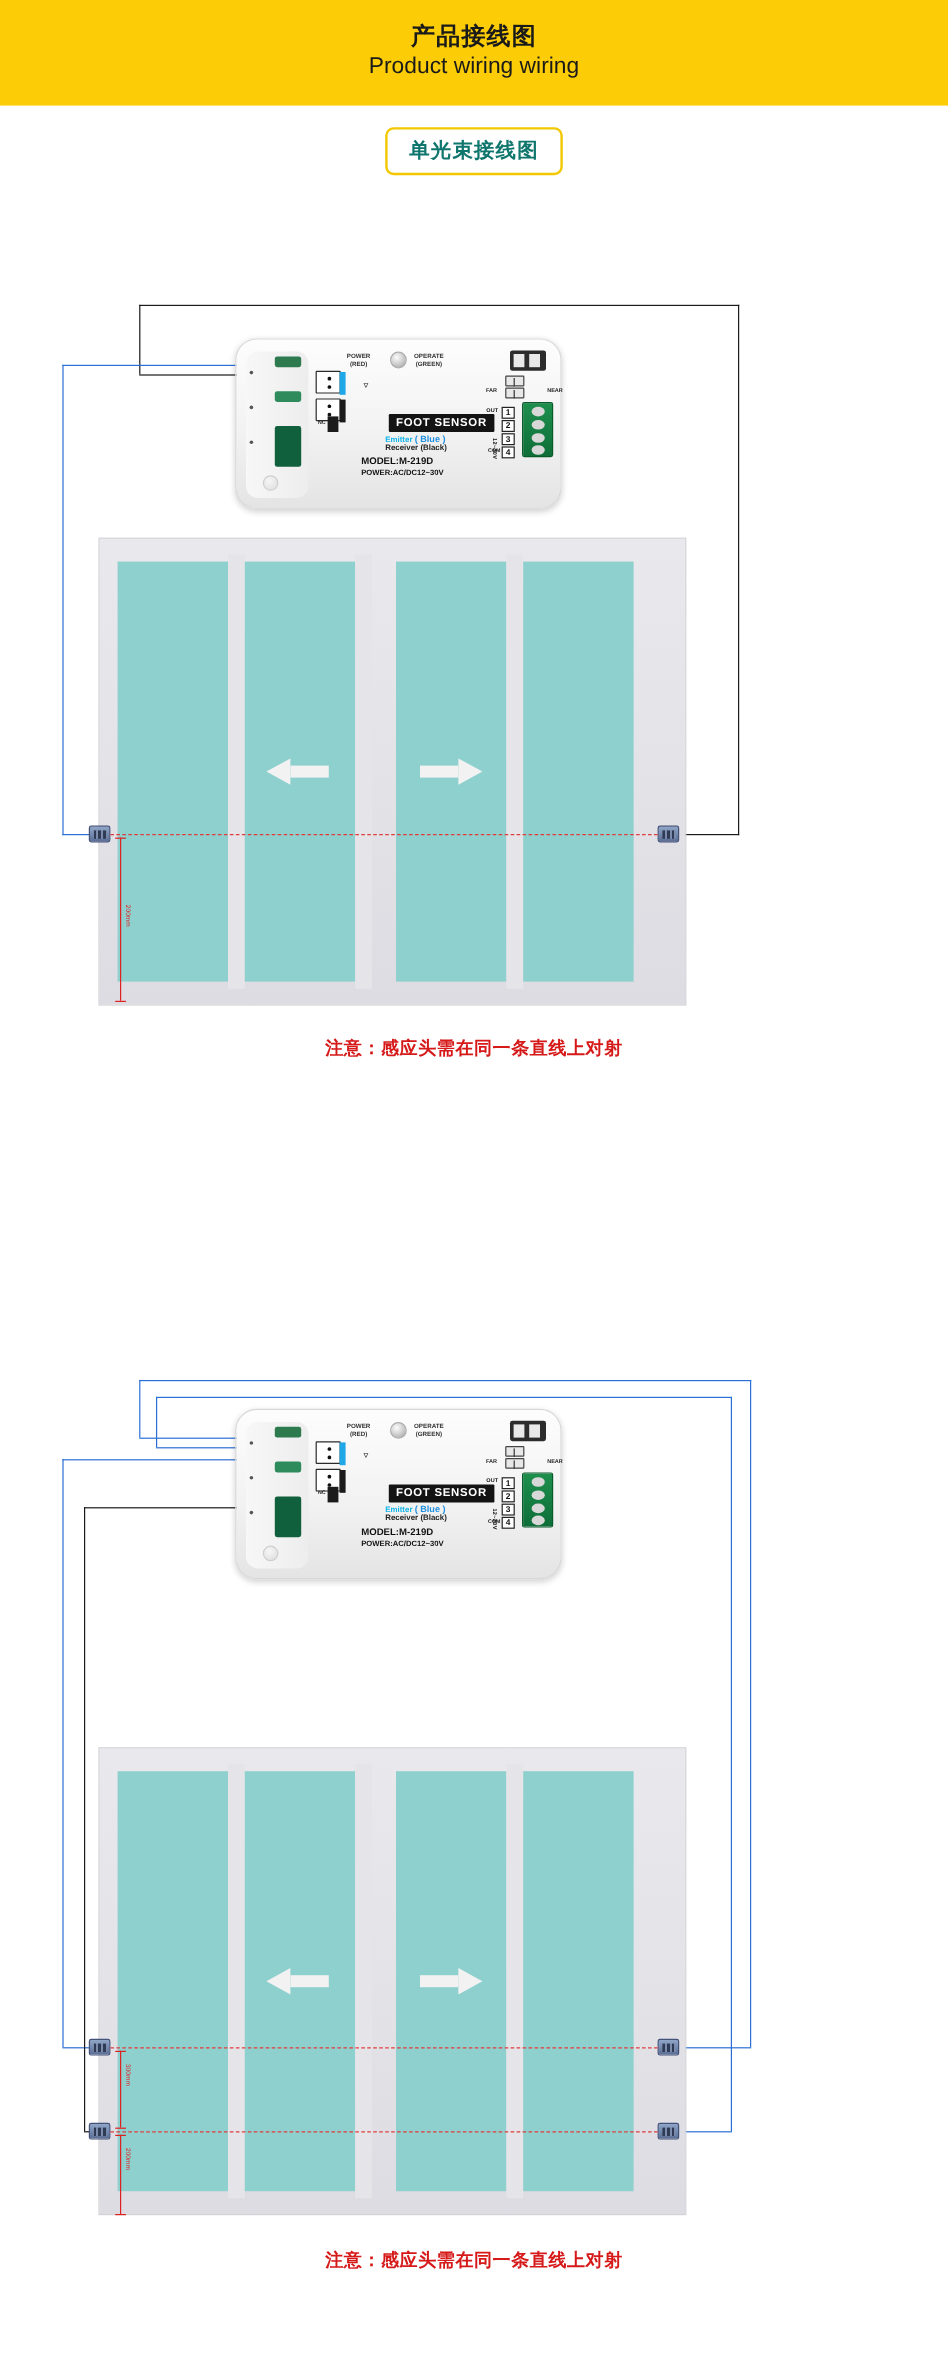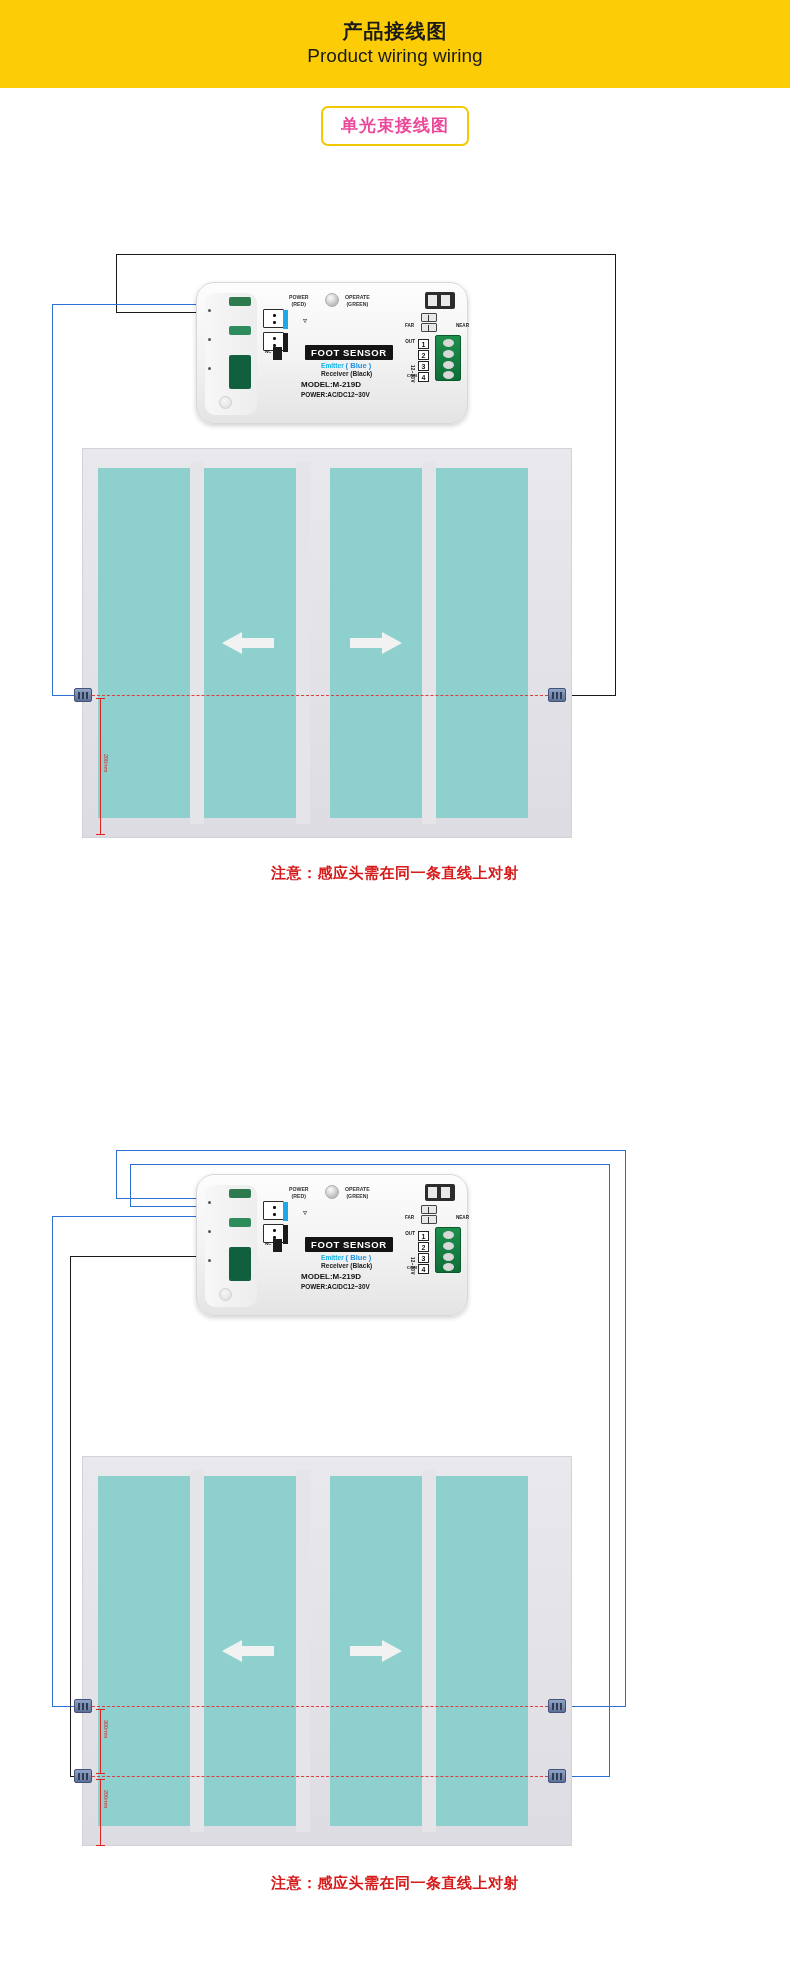--- a/index.html
+++ b/index.html
@@ -12,21 +12,21 @@
     width:790px; height:88px; background:#FCCD06;
     display:flex; flex-direction:column; align-items:center; justify-content:center;
   }
   .header .cn { font-size:20px; font-weight:bold; color:#1a1a1a; letter-spacing:1px; line-height:1.25; }
   .header .en { font-size:19px; color:#1a1a1a; line-height:1.3; font-weight:400; }
 
   
   .badge-wrap { width:100%; display:flex; justify-content:center; }
   .badge {
     border:2px solid #F2C800; border-radius:7px;
-    padding:6px 18px 7px; color:#ec4899; font-size:17px; font-weight:bold;
+    padding:6px 18px 7px; color:#0f766e; font-size:17px; font-weight:bold;
     letter-spacing:1px; background:#fff;
   }
 
   
   .section { position:relative; width:790px; }
 
   
   .device {
     position:absolute; width:272px; height:142px;
     background:linear-gradient(180deg,#fdfdfd 0%, #f2f2f2 55%, #e4e4e4 100%);
@@ -67,21 +67,21 @@
     position:relative; margin-bottom:4px;
   }
   .relay:after, .relay:before { content:""; position:absolute; left:9px; width:2.5px; height:2.5px; background:#111; border-radius:50%; }
   .relay:before { top:4px; } .relay:after { top:11px; }
   .relay .tabblue { position:absolute; right:-5px; top:0; width:5px; height:19px; background:#1fa7e8; }
   .relay .tabblack{ position:absolute; right:-5px; top:0; width:5px; height:19px; background:#1b1b1b; }
 
   .diode { position:absolute; left:44px; top:29px; font-size:8px; color:#111; }
 
   .brand {
-    position:absolute; left:46px; top:58px; background:#141414; color:#fff;
+    position:absolute; left:65px; top:58px; background:#141414; color:#fff;
     font-size:9.5px; font-weight:bold; letter-spacing:.6px; padding:2px 6px; border-radius:1px;
   }
   .emitter { position:absolute; left:62px; top:74px; font-size:6.6px; color:#12b4e8; font-weight:bold; }
   .emitter .blue { color:#1f8fe0; font-size:7.6px; }
   .receiver { position:absolute; left:62px; top:83px; font-size:6.6px; color:#222; font-weight:bold; }
   .model { position:absolute; left:42px; top:93px; font-size:8px; color:#111; font-weight:bold; }
   .powline { position:absolute; left:42px; top:104px; font-size:6.4px; color:#111; font-weight:bold; }
 
   .nc-blk { position:absolute; left:6px; top:62px; font-size:4.4px; color:#222; font-weight:bold; }
   .nc-sq { position:absolute; left:14px; top:60px; width:9px; height:13px; background:#1b1b1b; }

